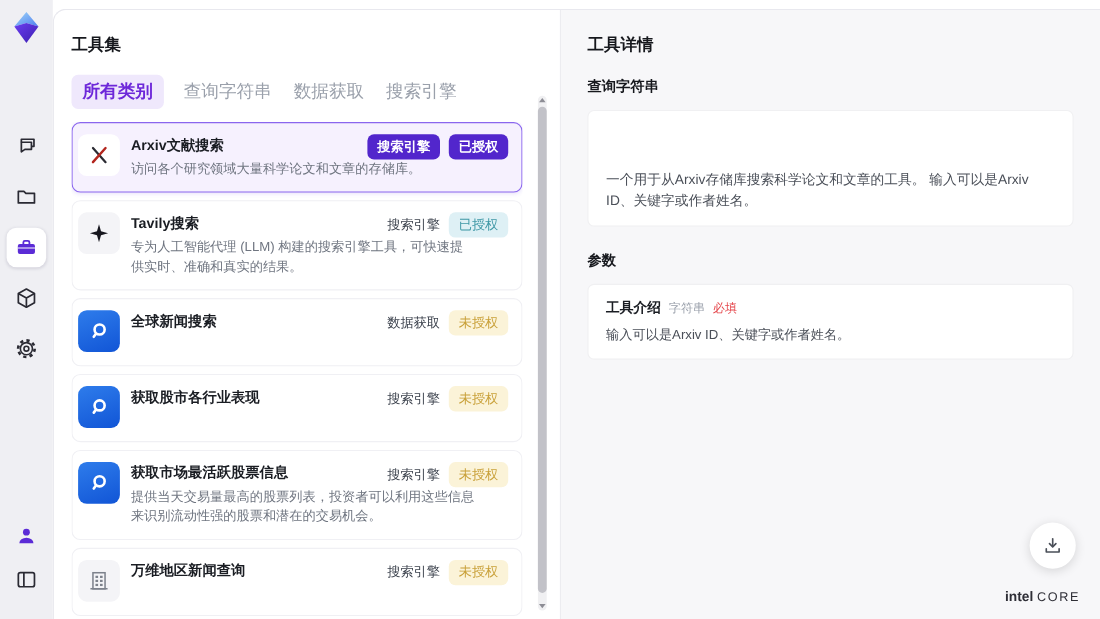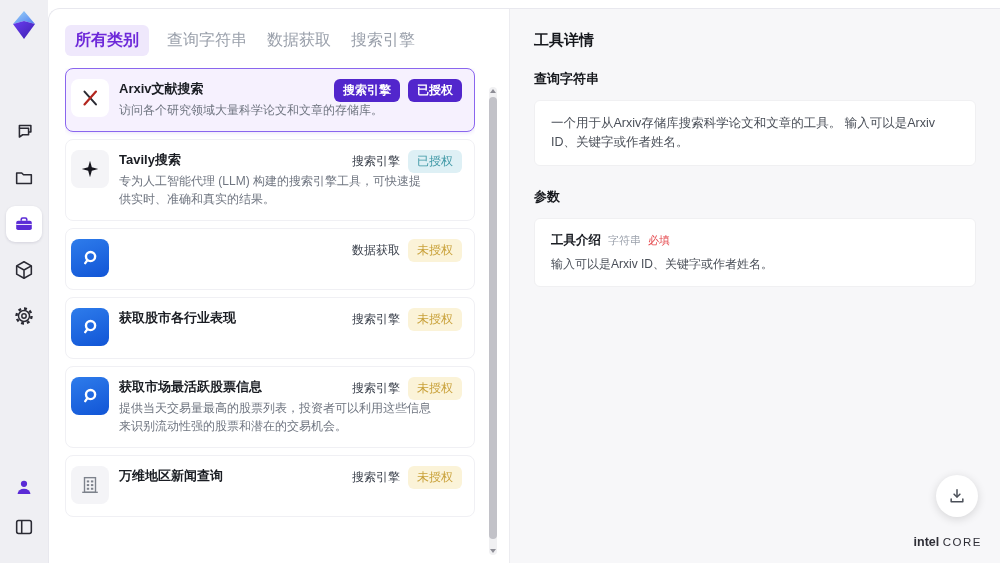--- a/index.html
+++ b/index.html
@@ -69,21 +69,21 @@
   .scroll-arrow.up { top:2px; border-bottom:4px solid #8d8d95; }
   .scroll-arrow.down { bottom:2px; border-top:4px solid #8d8d95; }
 
   
   .detail-col { flex:1; background:#f7f7f9; border-left:1px solid #ececf0;
     padding:18px 24px; position:relative; }
   .detail-title { font-size:15px; font-weight:700; color:#16181d; margin:4px 0 20px; }
   .section-title { font-size:13px; font-weight:700; color:#16181d; margin:0 0 12px; }
   .box { background:#ffffff; border:1px solid #f0f0f2; border-radius:6px;
     padding:13px 16px; margin-bottom:22px; }
-  .intro-text { font-size:12.5px; color:#4a4f58; line-height:1.5; }
+  .intro-text { font-size:12.5px; color:#4a4f58; line-height:1.5;margin-top:40px; }
   .param-head { display:flex; align-items:baseline; gap:7px; margin-bottom:7px; }
   .param-name { font-size:12.5px; font-weight:700; color:#1a1d23; }
   .param-type { font-size:11px; color:#9aa0ab; }
   .param-required { font-size:11px; color:#e5484d; }
   .param-desc { font-size:12px; color:#4a4f58; }
 
   .fab { position:absolute; right:22px; bottom:46px; width:42px; height:42px;
     border-radius:50%; background:#ffffff; box-shadow:0 2px 10px rgba(0,0,0,.14);
     display:grid; place-items:center; cursor:pointer; border:none; }
   .brand { position:absolute; right:18px; bottom:14px; color:#2e2e36; font-size:12.5px; }
@@ -159,20 +159,21 @@
           <rect x="4" y="5" width="16" height="14" rx="2"></rect>
           <line x1="9.5" y1="5" x2="9.5" y2="19"></line>
         </svg>
       </button>
     </div>
   </aside>
 
   <div class="panel">
 
     <section class="list-col">
+      <h1 class="list-title">工具集</h1>
 
       <div class="tabs">
 
           <button class="tab active">所有类别</button>
 
           <button class="tab">查询字符串</button>
 
           <button class="tab">数据获取</button>
 
           <button class="tab">搜索引擎</button>
@@ -219,20 +220,21 @@
           <div class="card icon-bluesearch auth-no">
             <span class="tool-icon">
 
               <svg class="ic ic-bluesearch" viewBox="0 0 24 24" fill="none" stroke="#ffffff" stroke-linecap="round">
                 <circle cx="12.6" cy="10.4" r="5" stroke-width="2.6"></circle>
                 <line x1="9" y1="14.6" x2="6.8" y2="17.6" stroke-width="2.6"></line>
               </svg>
 
             </span>
             <div class="tool-body">
+              <div class="tool-name">全球新闻搜索</div>
             </div>
             <div class="tool-tags">
               <span class="tag tag-category">数据获取</span>
               <span class="tag tag-auth">未授权</span>
             </div>
           </div>
 
           <div class="card icon-bluesearch auth-no">
             <span class="tool-icon">
 

